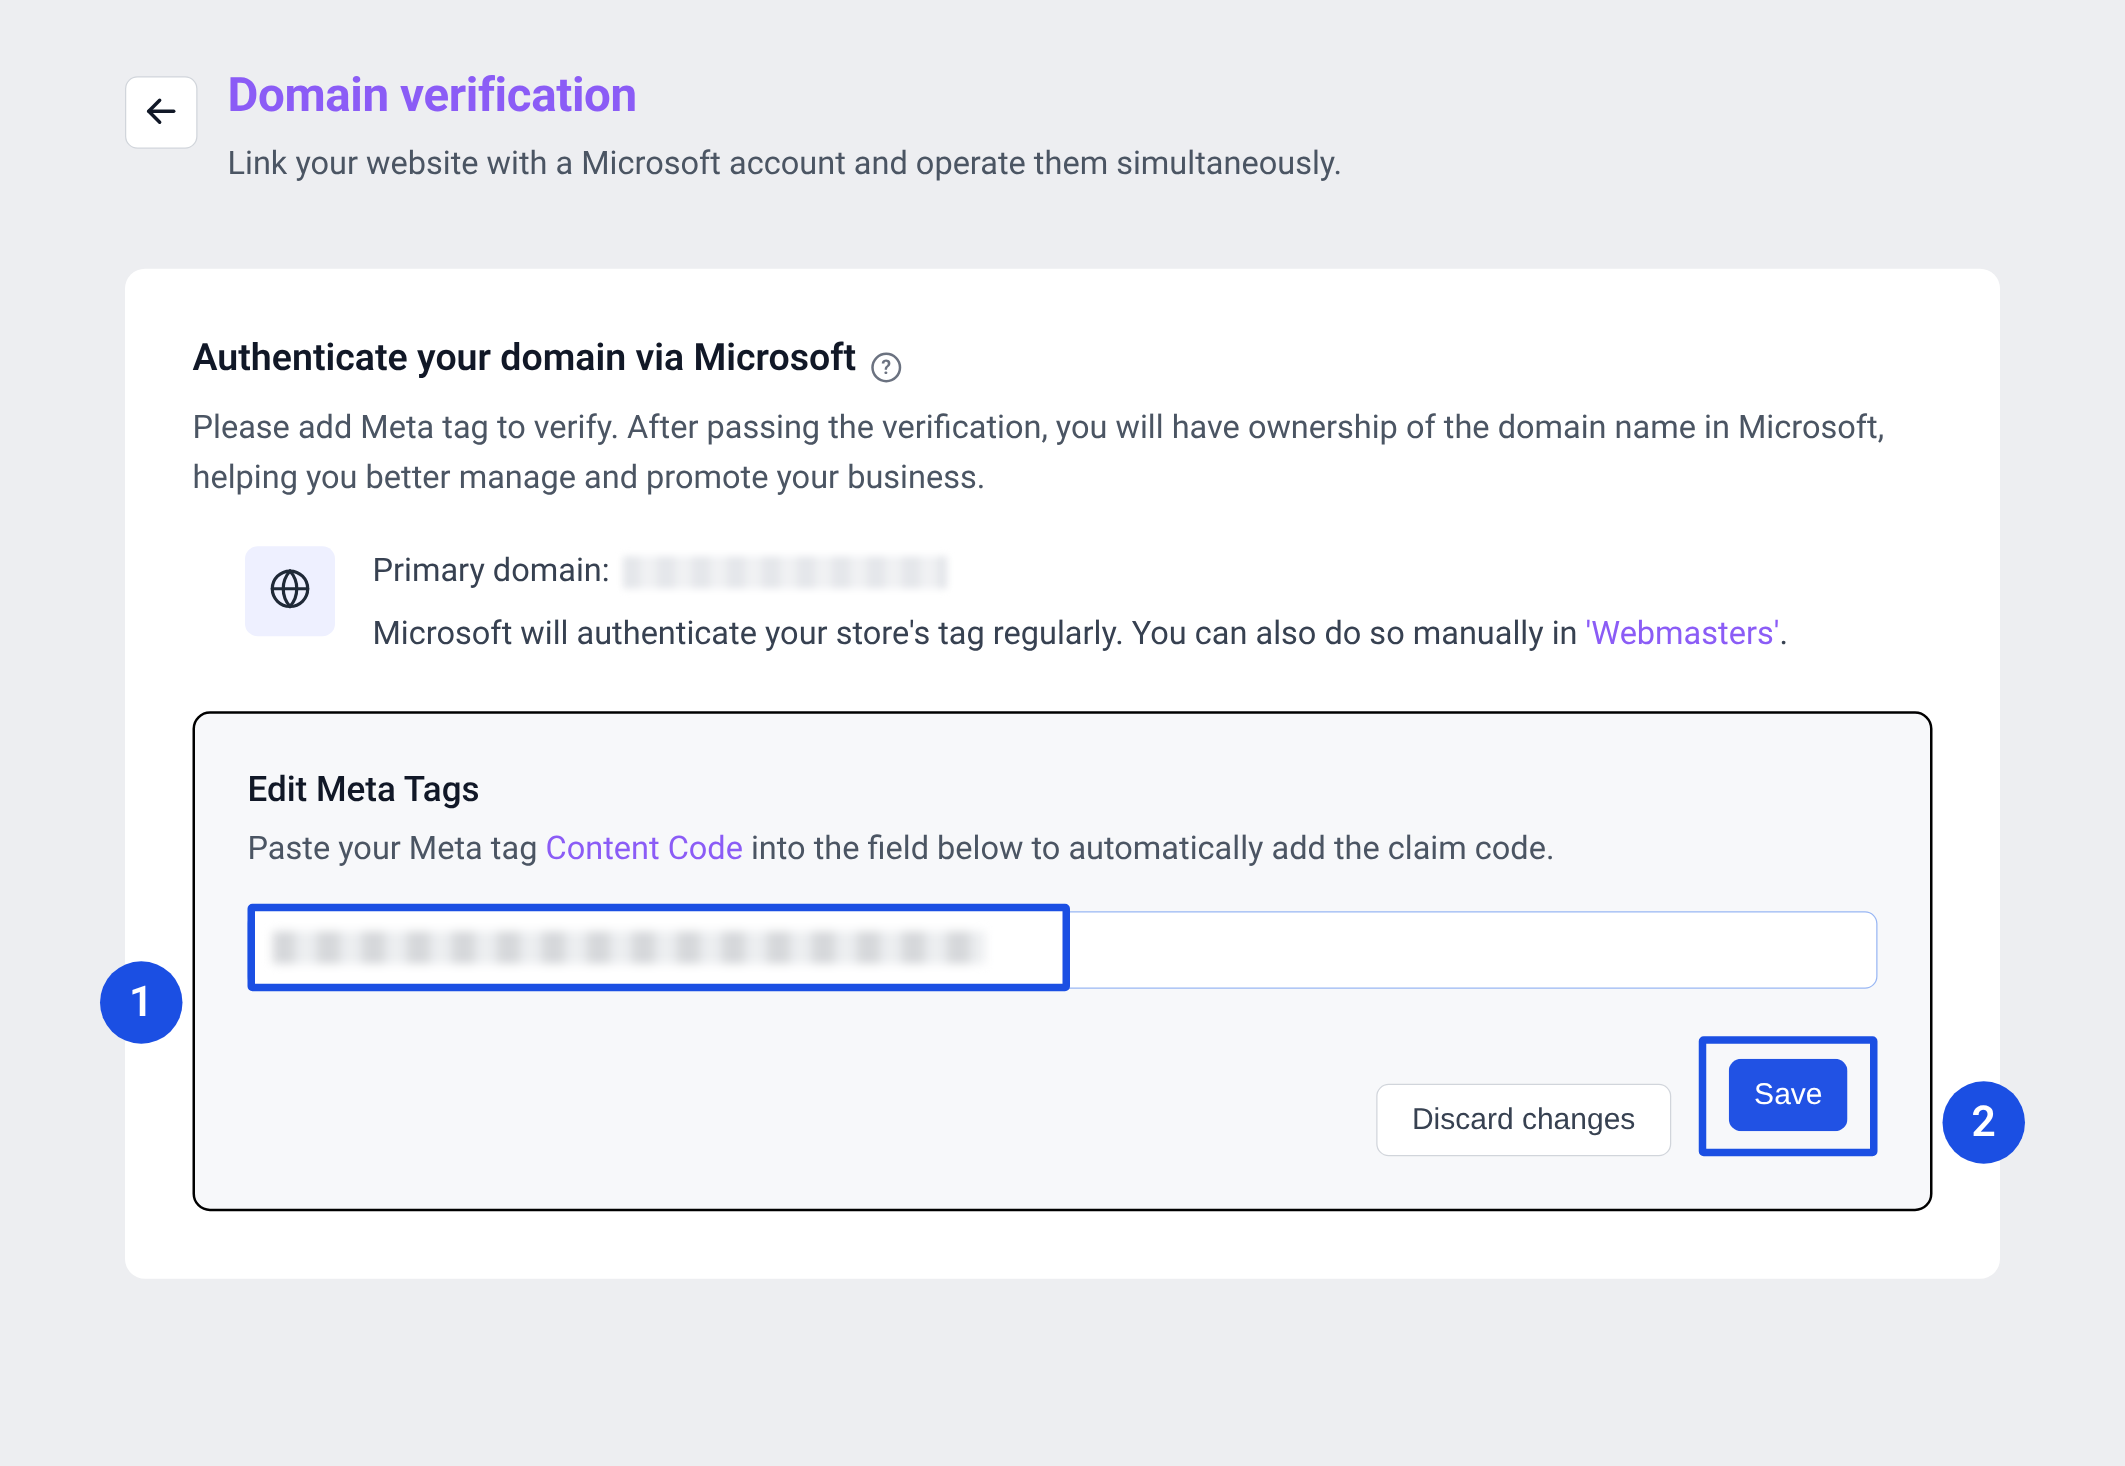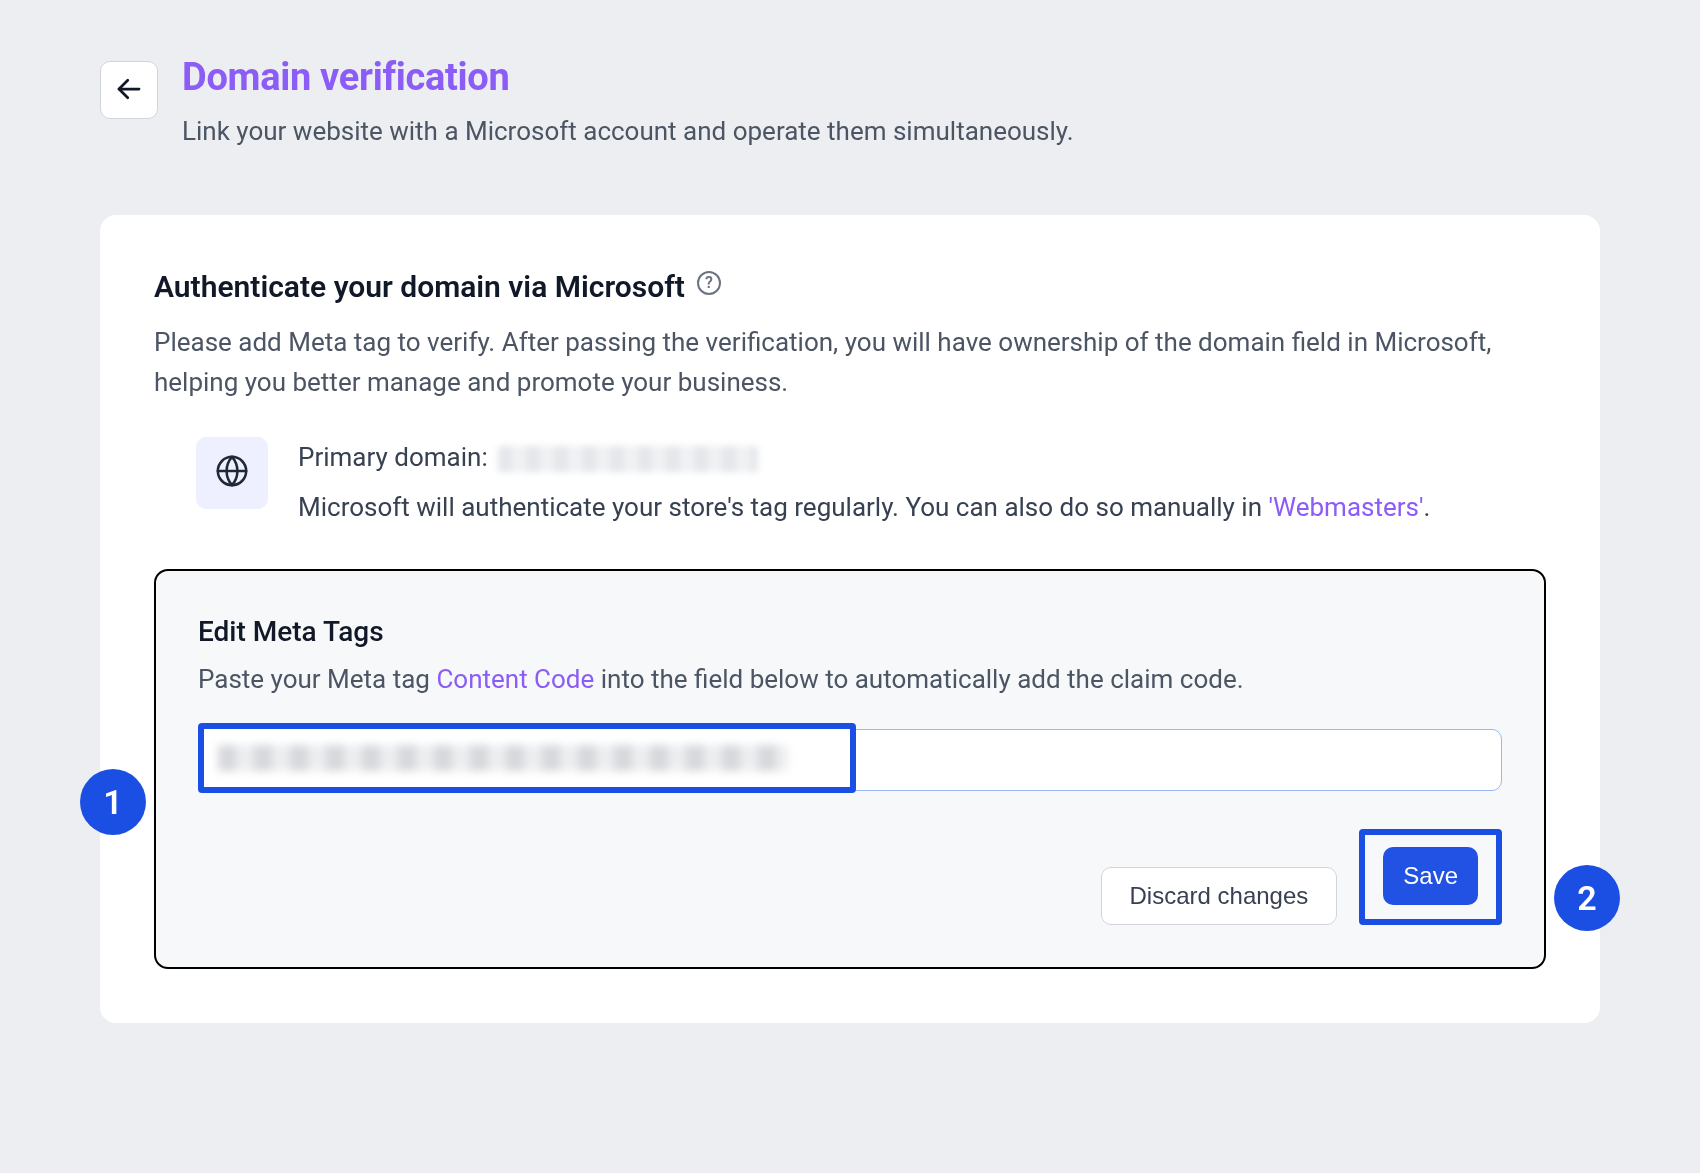--- a/index.html
+++ b/index.html
@@ -47,21 +47,21 @@
     line-height: 1.4;
     text-align: right;
   }
   .card {
     background: #ffffff;
     border-radius: 16px;
     padding: 54px 54px 54px 54px;
   }
   .section-title-row {
     display: flex;
-    align-items: flex-start;
+    align-items: flex-end;
     gap: 12px;
     margin-bottom: 18px;
   }
   .section-title {
     font-size: 30px;
     font-weight: 600;
     color: #111827;
   }
   .help-icon {
     width: 24px;
@@ -262,21 +262,21 @@
     </div>
   </div>
 
   <div class="card">
 
     <div class="section-title-row">
       <div class="section-title">Authenticate your domain via Microsoft</div>
       <span class="help-icon">?</span>
     </div>
 
-    <p class="section-desc">Please add Meta tag to verify. After passing the verification, you will have ownership of the domain field in Microsoft, helping you better manage and promote your business.</p>
+    <p class="section-desc">Please add Meta tag to verify. After passing the verification, you will have ownership of the domain name in Microsoft, helping you better manage and promote your business.</p>
 
     <div class="domain-row">
       <div class="globe-box">
         <span>
           <svg width="34" height="34" viewBox="0 0 24 24" fill="none" stroke="#1f2937" stroke-width="1.8" stroke-linecap="round" stroke-linejoin="round">
             <circle cx="12" cy="12" r="10"></circle>
             <line x1="2" y1="12" x2="22" y2="12"></line>
             <path d="M12 2a15 15 0 0 1 0 20"></path>
             <path d="M12 2a15 15 0 0 0 0 20"></path>
           </svg>

